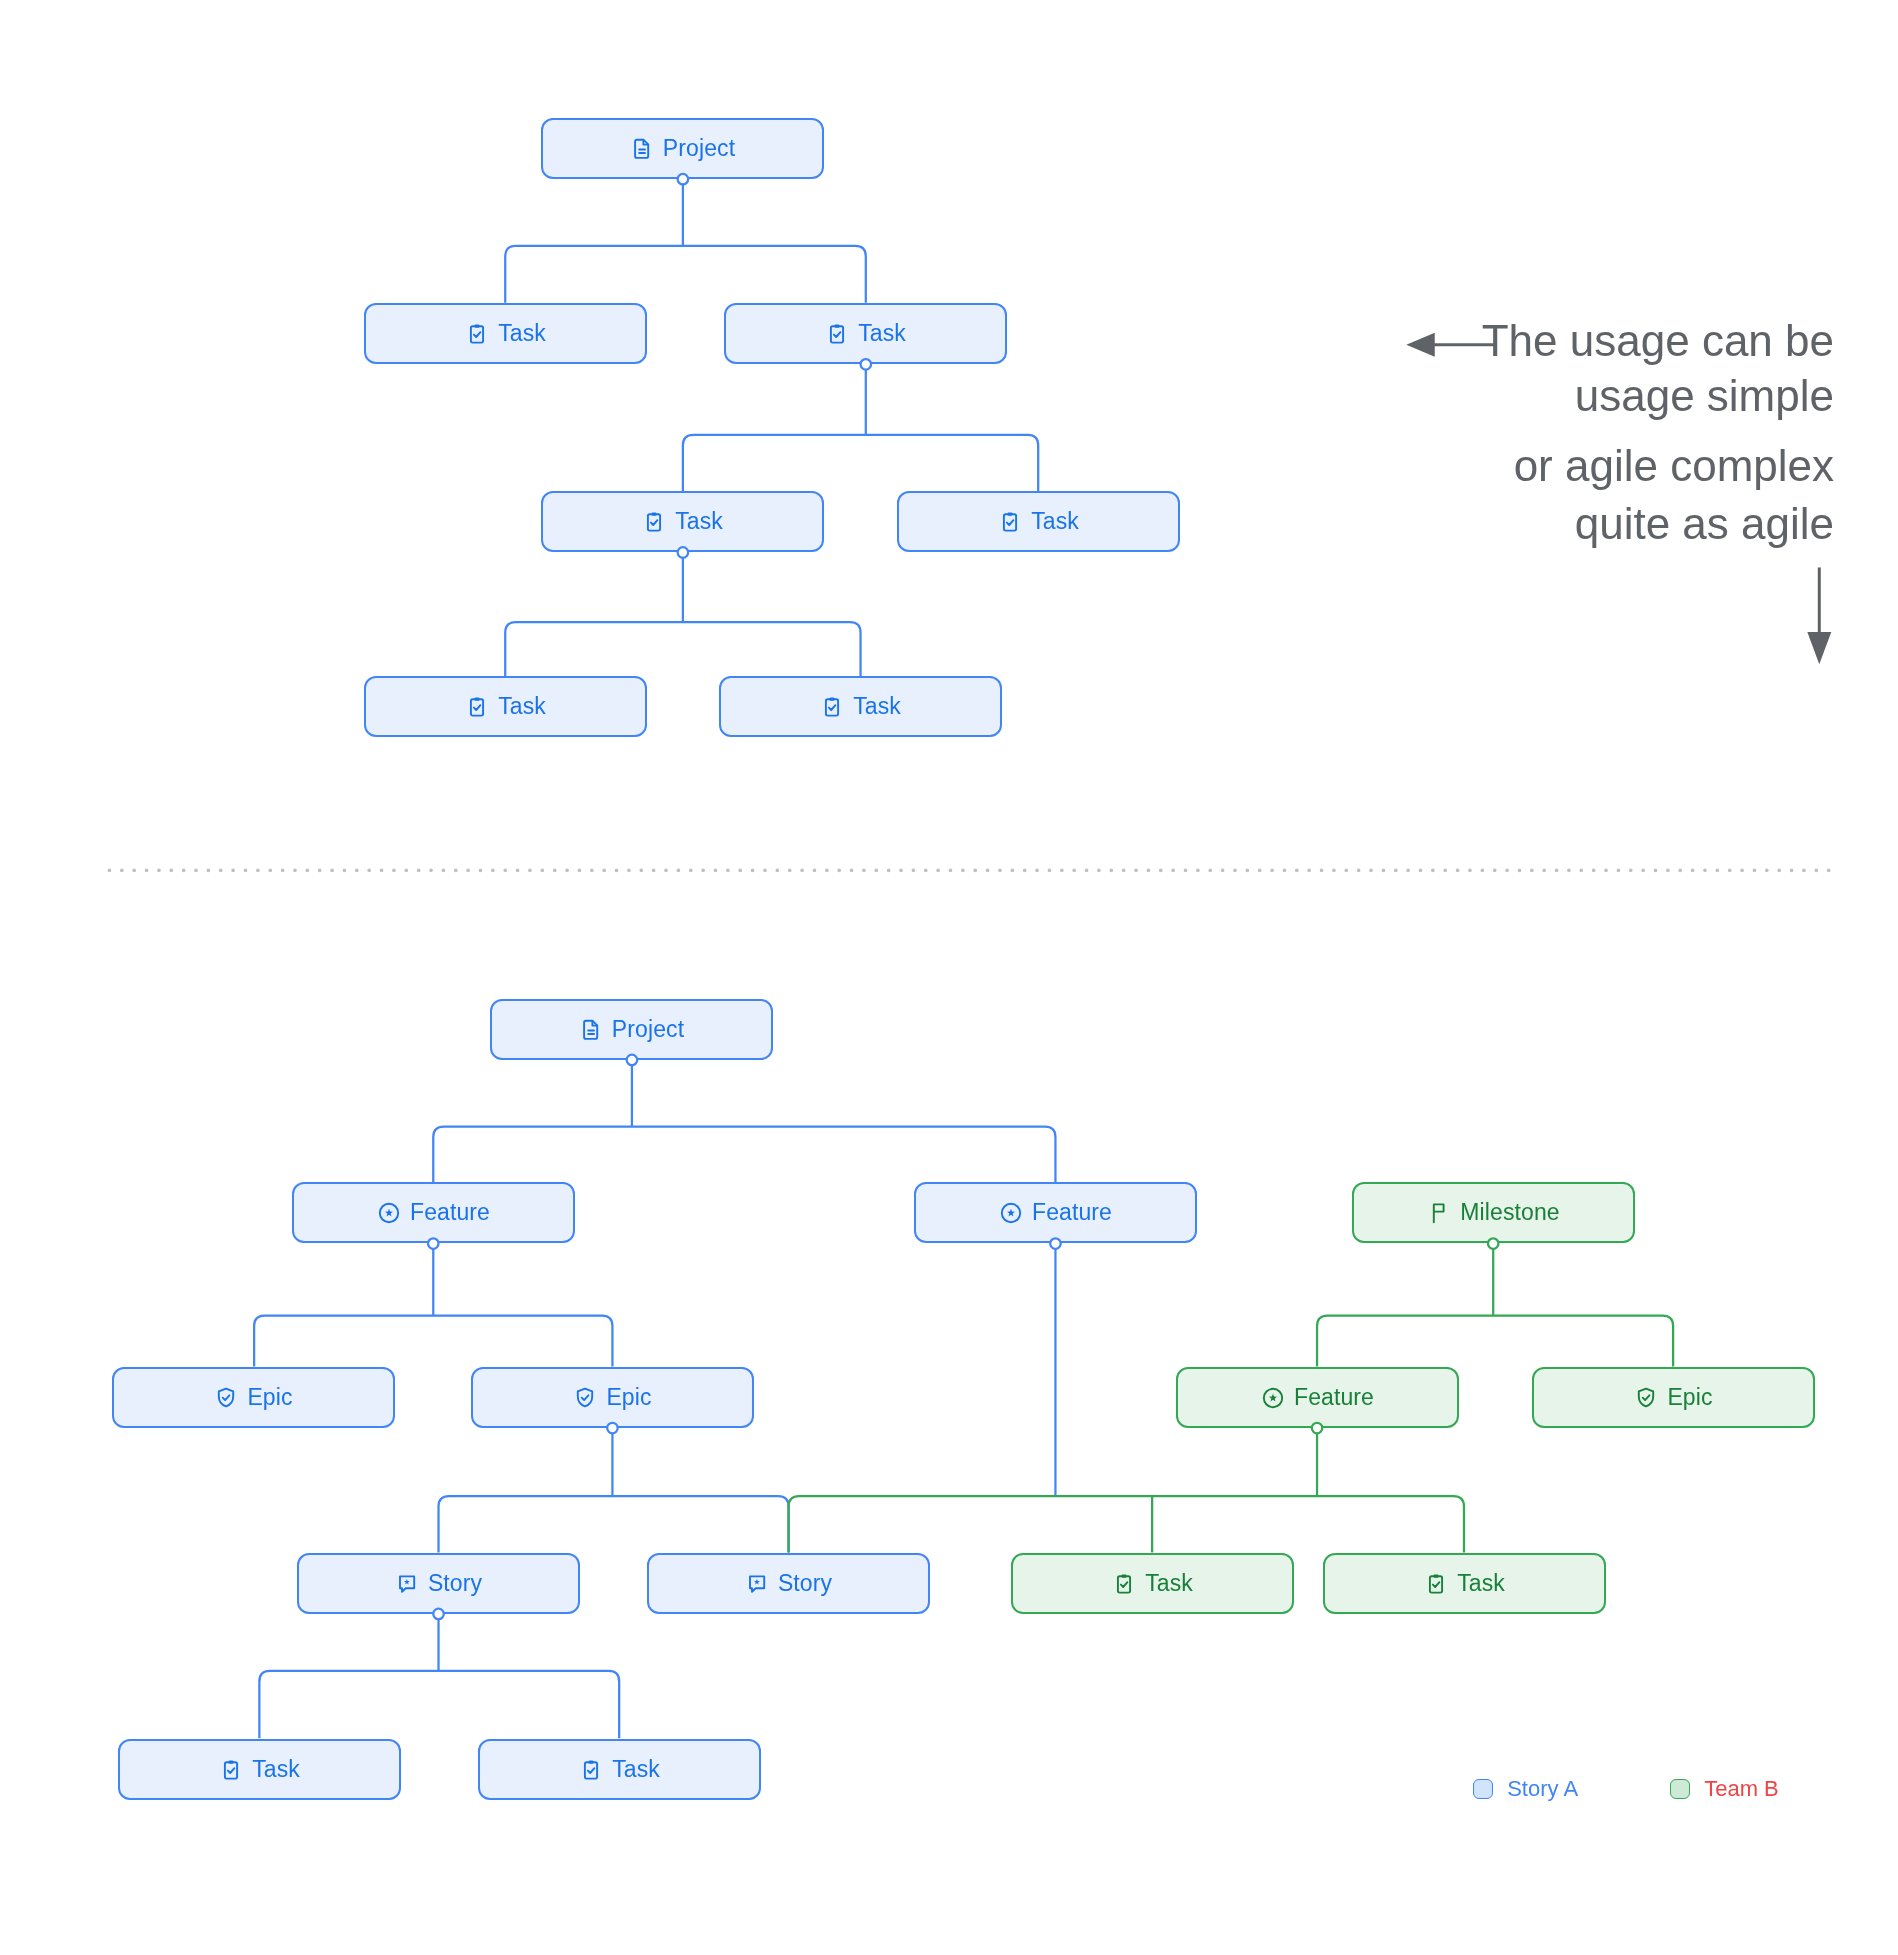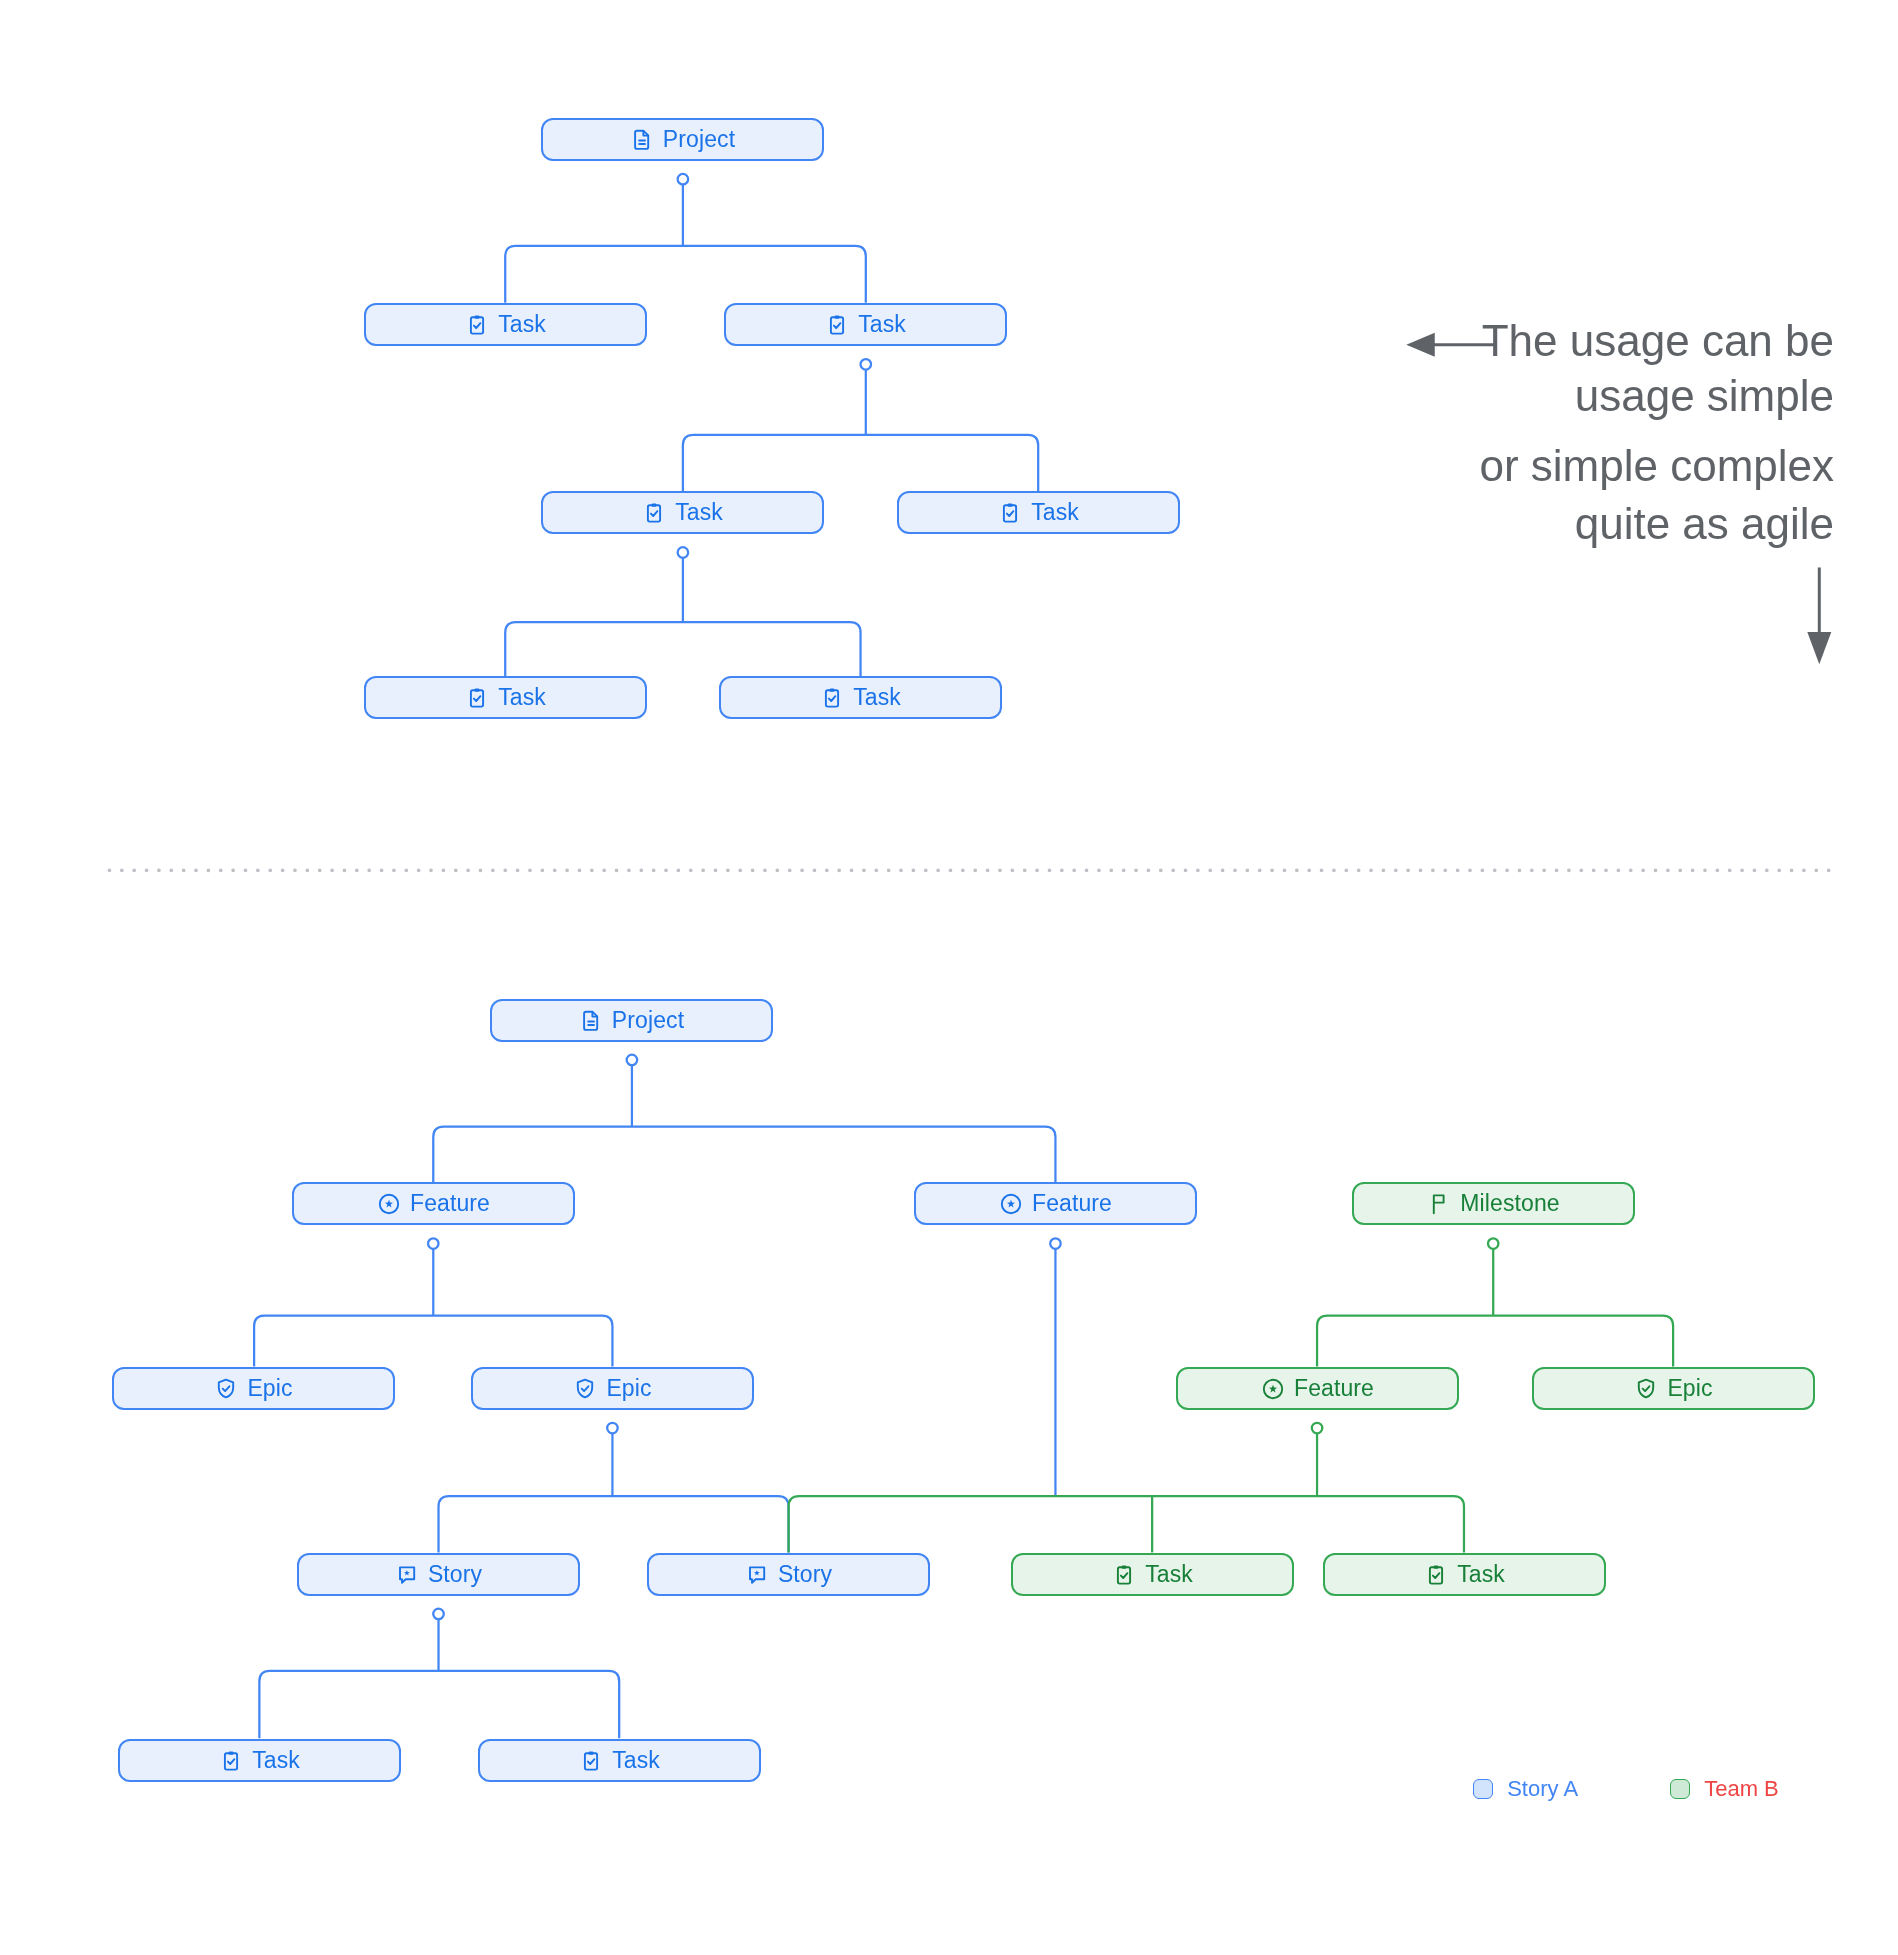--- a/index.html
+++ b/index.html
@@ -5,21 +5,21 @@
   html,body{margin:0;padding:0;background:#ffffff;}
   .canvas{
     position:relative;width:1898px;height:1955px;background:#ffffff;overflow:hidden;
     font-family:"Liberation Sans", sans-serif;
   }
   svg.layer{position:absolute;left:0;top:0;width:1898px;height:1955px;pointer-events:none;}
   .lines{z-index:1;}
   .dots-layer{z-index:3;}
 
   .node{
-    position:absolute;z-index:2;width:283px;height:43px;box-sizing:border-box;
+    position:absolute;z-index:2;width:283px;height:61px;box-sizing:border-box;
     border:2.2px solid;border-radius:12px;
     display:flex;align-items:center;justify-content:center;gap:9px;
     font-size:23px;font-weight:500;letter-spacing:0.1px;
   }
   .team-a{border-color:#4285F4;background:#E8F0FE;color:#1A73E8;}
   .team-b{border-color:#34A853;background:#E6F4EA;color:#188038;}
   .ni{width:24px;height:24px;flex:0 0 auto;stroke:currentColor;stroke-width:1.9;
       fill:none;stroke-linecap:round;stroke-linejoin:round;}
   .nl{white-space:nowrap;}
 
@@ -157,21 +157,21 @@
         <use href="#i-task"></use>
       </svg>
     <span class="nl">Task</span>
   </div>
 
   <div id="anno1" class="anno">
     <div>The usage can be</div>
     <div>usage simple</div>
   </div>
   <div id="anno2" class="anno">
-    <div>or simple complex</div>
+    <div>or agile complex</div>
     <div>quite as agile</div>
   </div>
 
   <div class="node team-a" style="left:490px;top:999px">
     <svg class="ni" viewBox="0 0 32 32" width="24" height="24">
         <use href="#i-project"></use>
       </svg>
     <span class="nl">Project</span>
   </div>
   <div class="node team-a" style="left:292px;top:1182px">

